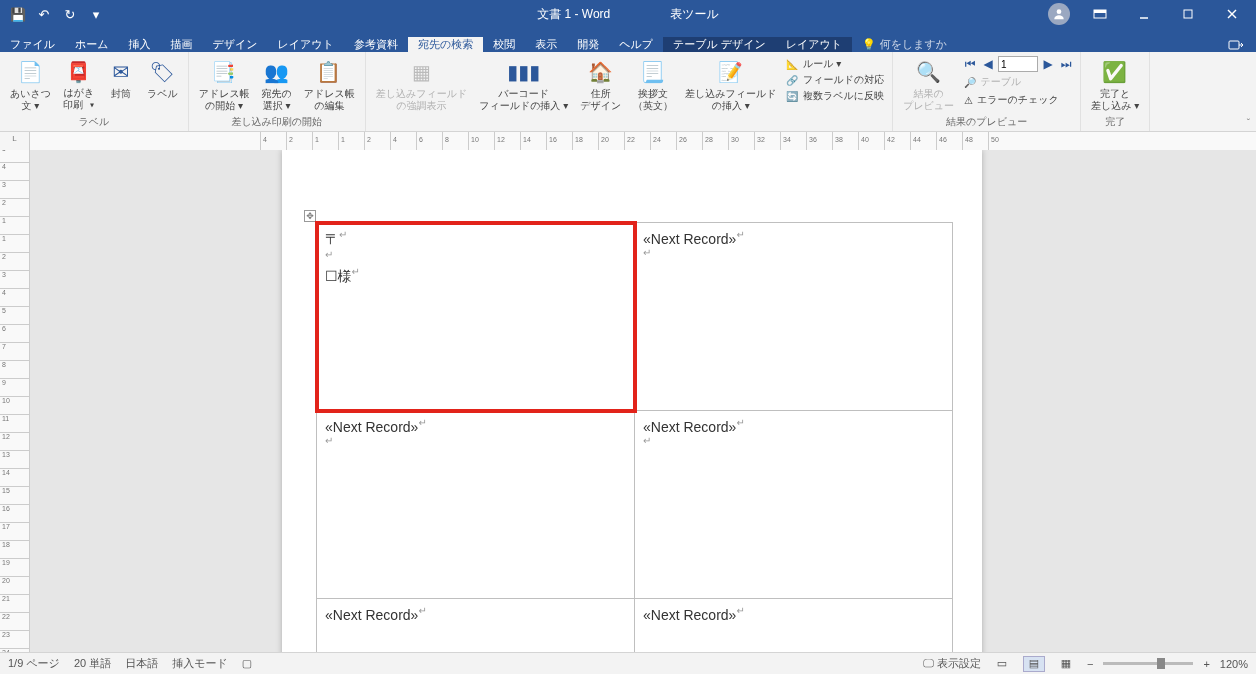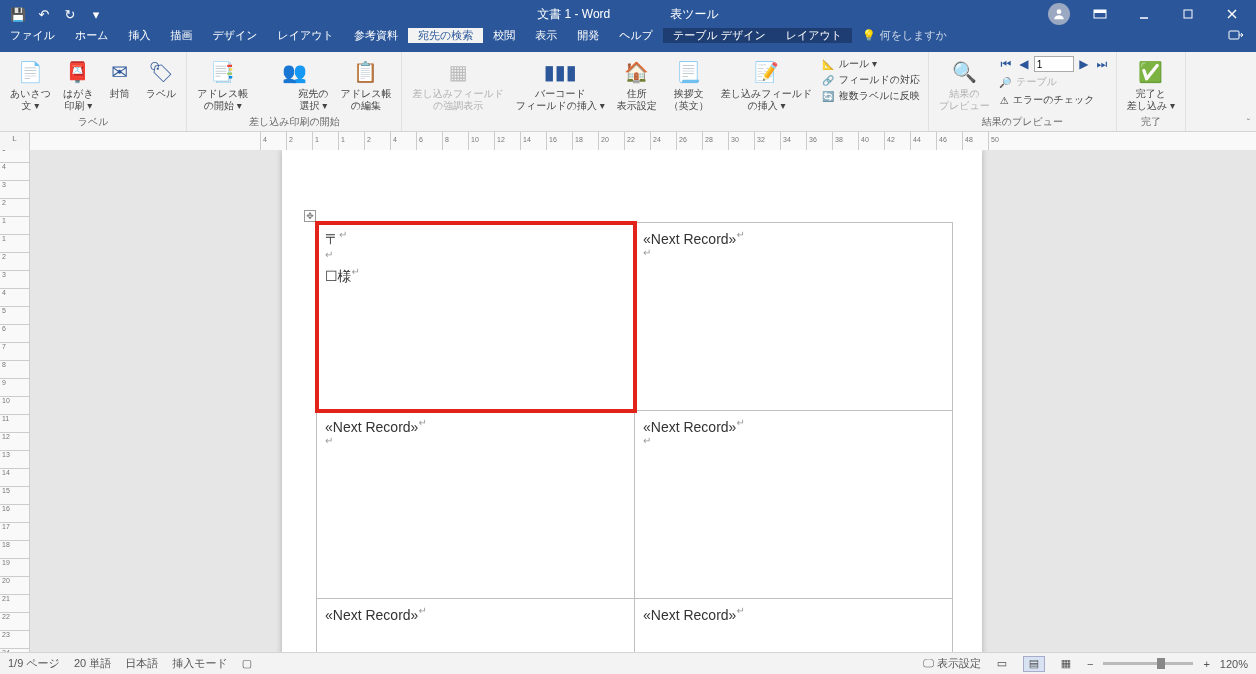--- a/index.html
+++ b/index.html
@@ -6,21 +6,21 @@
 body { background: #e6e6e6; width: 1256px; height: 674px; overflow: hidden; font-size: 11px; color: #444; }
 
 .titlebar { height: 28px; background: #2b579a; display: flex; align-items: center; color: #fff; position: relative; }
 .qat { display: flex; align-items: center; gap: 2px; padding-left: 6px; }
 .qat-btn { width: 24px; height: 24px; display: flex; align-items: center; justify-content: center; color: #fff; font-size: 13px; }
 .title-center { position: absolute; left: 50%; transform: translateX(-50%); display: flex; gap: 60px; font-size: 12px; }
 .title-right { margin-left: auto; display: flex; align-items: center; gap: 4px; padding-right: 4px; }
 .win-btn { width: 40px; height: 28px; display: flex; align-items: center; justify-content: center; font-size: 12px; }
 .avatar { width: 22px; height: 22px; border-radius: 50%; background: #9aa8c1; display: flex; align-items: center; justify-content: center; margin-right: 6px; }
 
-.tabs { height: 24px; background: #2b579a; display: flex; align-items: flex-start; color: #fff; font-size: 11px; position: relative; }
+.tabs { height: 24px; background: #2b579a; display: flex; align-items: flex-end; color: #fff; font-size: 11px; position: relative; }
 .tab { padding: 0 10px; display: flex; align-items: center; }
 .tab.active { background: #f3f3f3; color: #2b579a; }
 .tab.dark { background: #1e3e73; }
 .tellme { display: flex; align-items: center; gap: 4px; padding: 0 10px; color: #cfd8e8; }
 .share-icon { margin-left: auto; width: 40px; display: flex; align-items: center; justify-content: center; }
 
 .ribbon { height: 80px; background: #f3f3f3; border-bottom: 1px solid #d4d4d4; display: flex; }
 .group { border-right: 1px solid #e1e1e1; padding: 2px 6px 0 6px; display: flex; flex-direction: column; justify-content: space-between; }
 .group-body { display: flex; align-items: flex-start; gap: 4px; padding-top: 2px; }
 .group-label { font-size: 10px; color: #666; text-align: center; padding: 1px 0 2px 0; }
@@ -144,21 +144,21 @@
 <div class="ribbon" style="position:relative;">
   <div class="group">
     <div class="group-body">
       <div class="rb-btn">
           <div class="rb-ico">📄</div>
           <div class="rb-lbl" style="white-space:pre;">あいさつ
 文 ▾</div>
         </div>
       <div class="rb-btn">
           <div class="rb-ico">📮</div>
-          <div class="rb-lbl" style="white-space:pre;">はがき
+          <div class="rb-lbl" style="white-space:pre;font-family:Liberation Mono, monospace;">はがき
 印刷 ▾</div>
         </div>
       <div class="rb-btn">
           <div class="rb-ico">✉</div>
           <div class="rb-lbl">封筒</div>
         </div>
       <div class="rb-btn">
           <div class="rb-ico">🏷</div>
           <div class="rb-lbl">ラベル</div>
         </div>
@@ -168,21 +168,21 @@
 
   <div class="group">
     <div class="group-body">
       <div class="rb-btn">
           <div class="rb-ico">📑</div>
           <div class="rb-lbl" style="white-space:pre;">アドレス帳
 の開始 ▾</div>
         </div>
       <div class="rb-btn">
           <div class="rb-ico">👥</div>
-          <div class="rb-lbl" style="white-space:pre;margin-left:38px;">宛先の
+          <div class="rb-lbl" style="white-space:pre;">宛先の
 選択 ▾</div>
         </div>
       <div class="rb-btn">
           <div class="rb-ico">📋</div>
           <div class="rb-lbl" style="white-space:pre;text-align:center;">アドレス帳
 の編集</div>
         </div>
     </div>
     <div class="group-label">差し込み印刷の開始</div>
   </div>
@@ -195,21 +195,21 @@
 の強調表示</div>
         </div>
       <div class="rb-btn">
           <div class="rb-ico">▮▮▮</div>
           <div class="rb-lbl" style="white-space:pre;">バーコード
 フィールドの挿入 ▾</div>
         </div>
       <div class="rb-btn">
           <div class="rb-ico">🏠</div>
           <div class="rb-lbl" style="white-space:pre;">住所
-表示設定</div>
+デザイン</div>
         </div>
       <div class="rb-btn">
           <div class="rb-ico">📃</div>
           <div class="rb-lbl" style="white-space:pre;">挨拶文
 （英文）</div>
         </div>
       <div class="rb-btn">
           <div class="rb-ico">📝</div>
           <div class="rb-lbl" style="white-space:pre;">差し込みフィールド
 の挿入 ▾</div>

